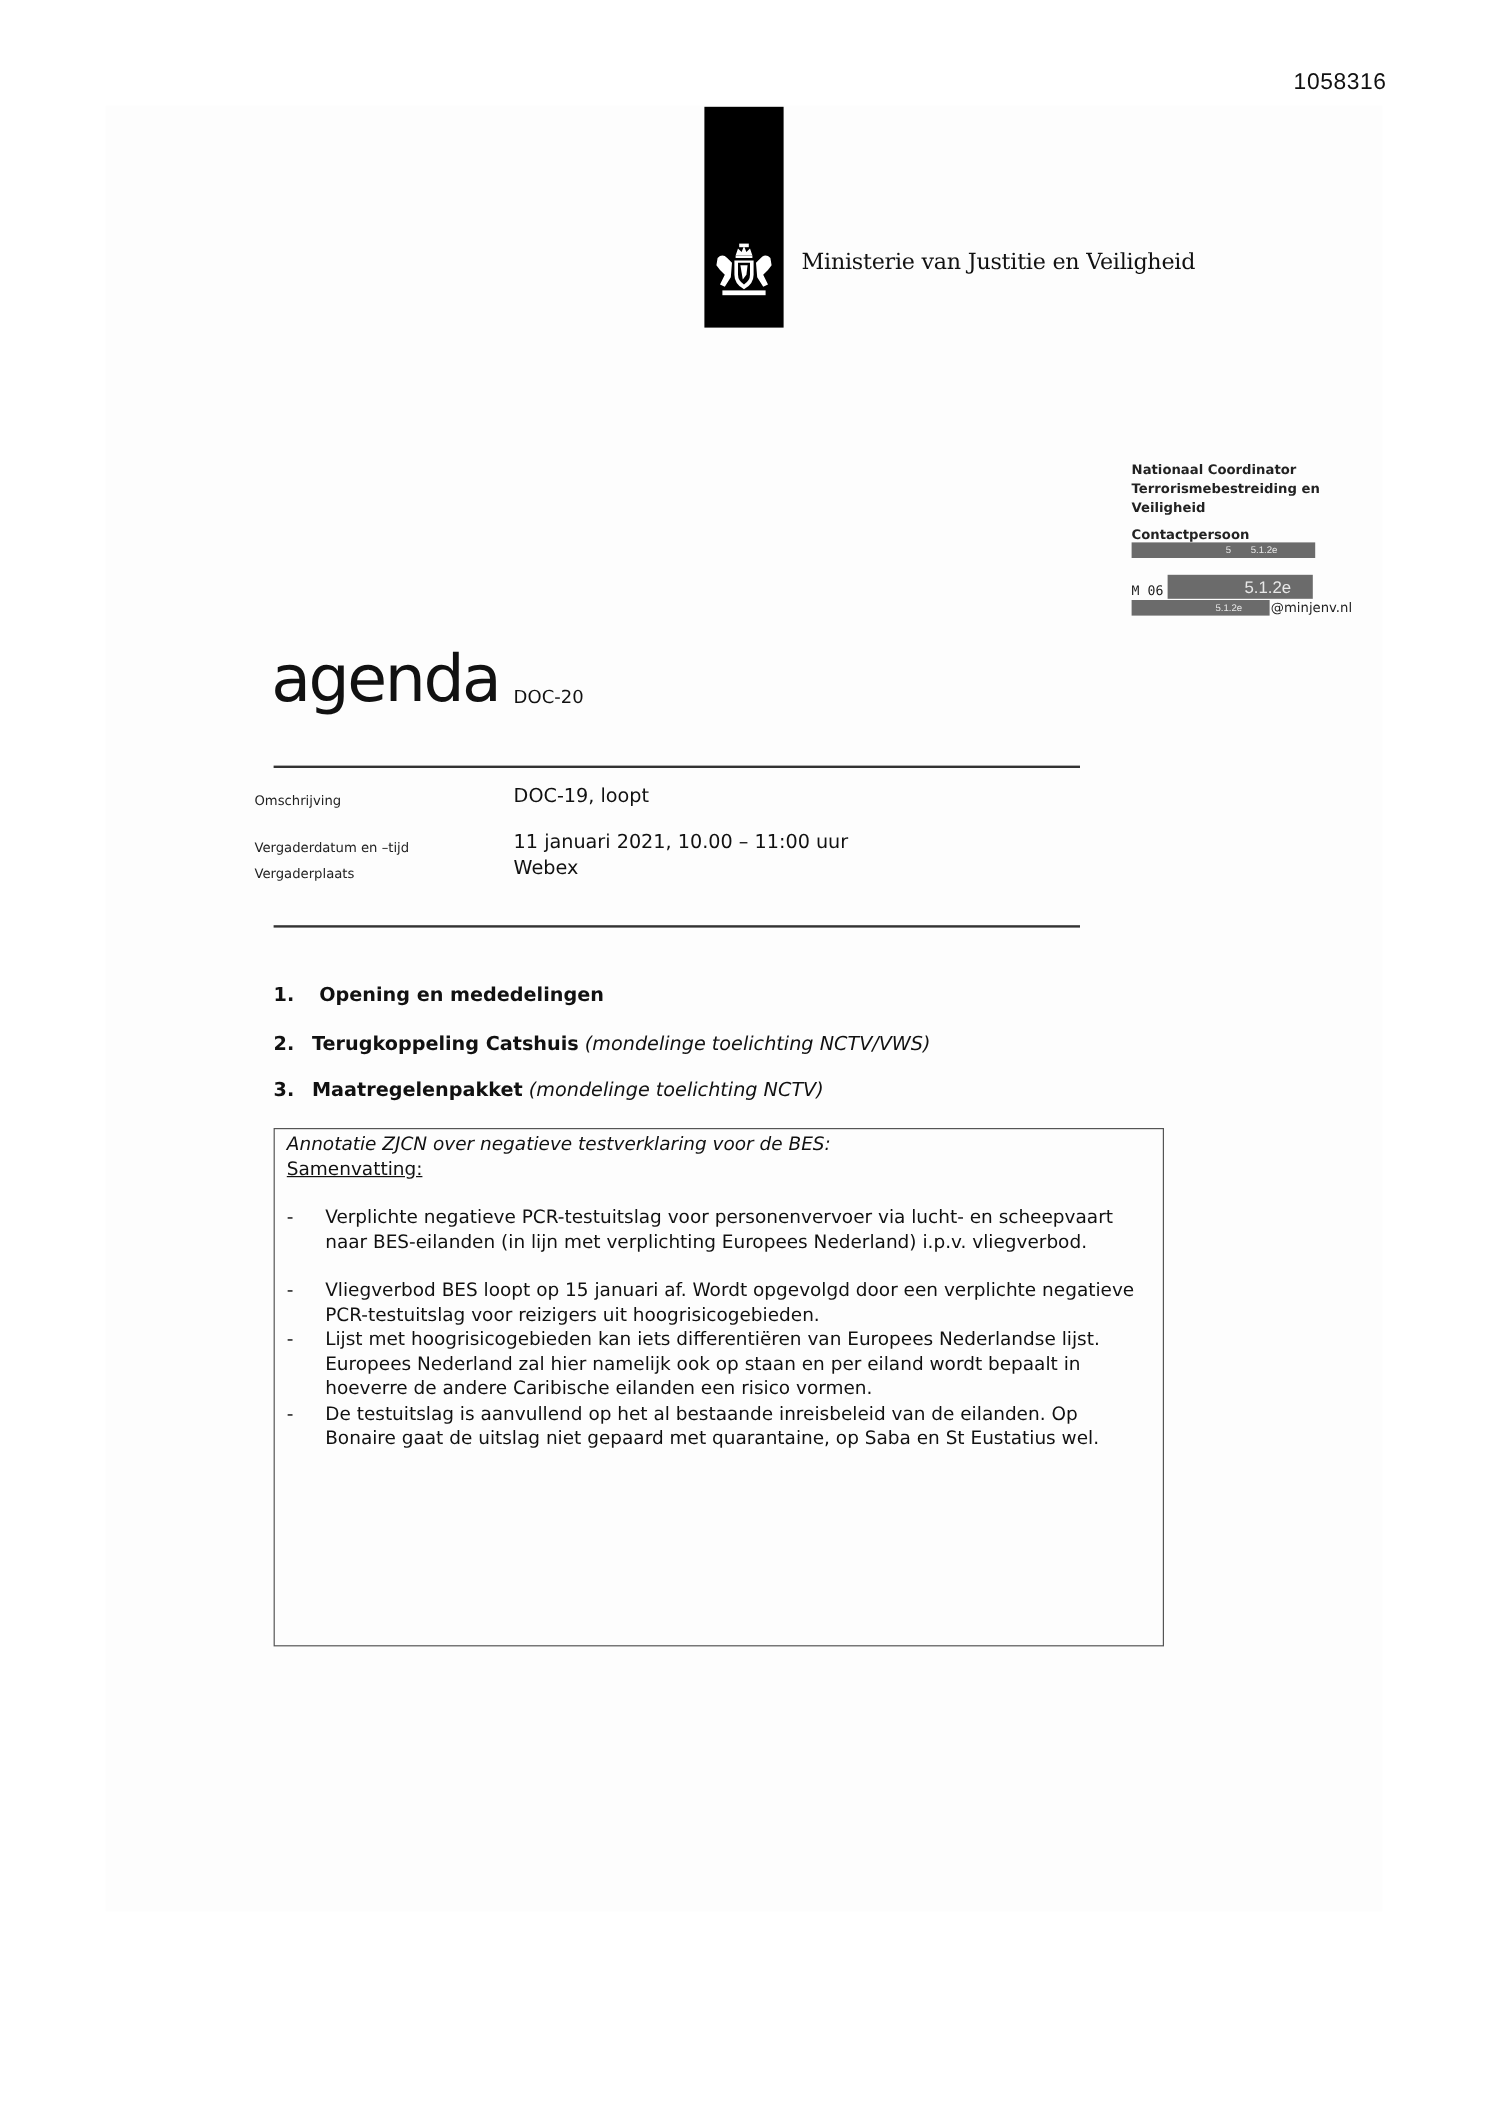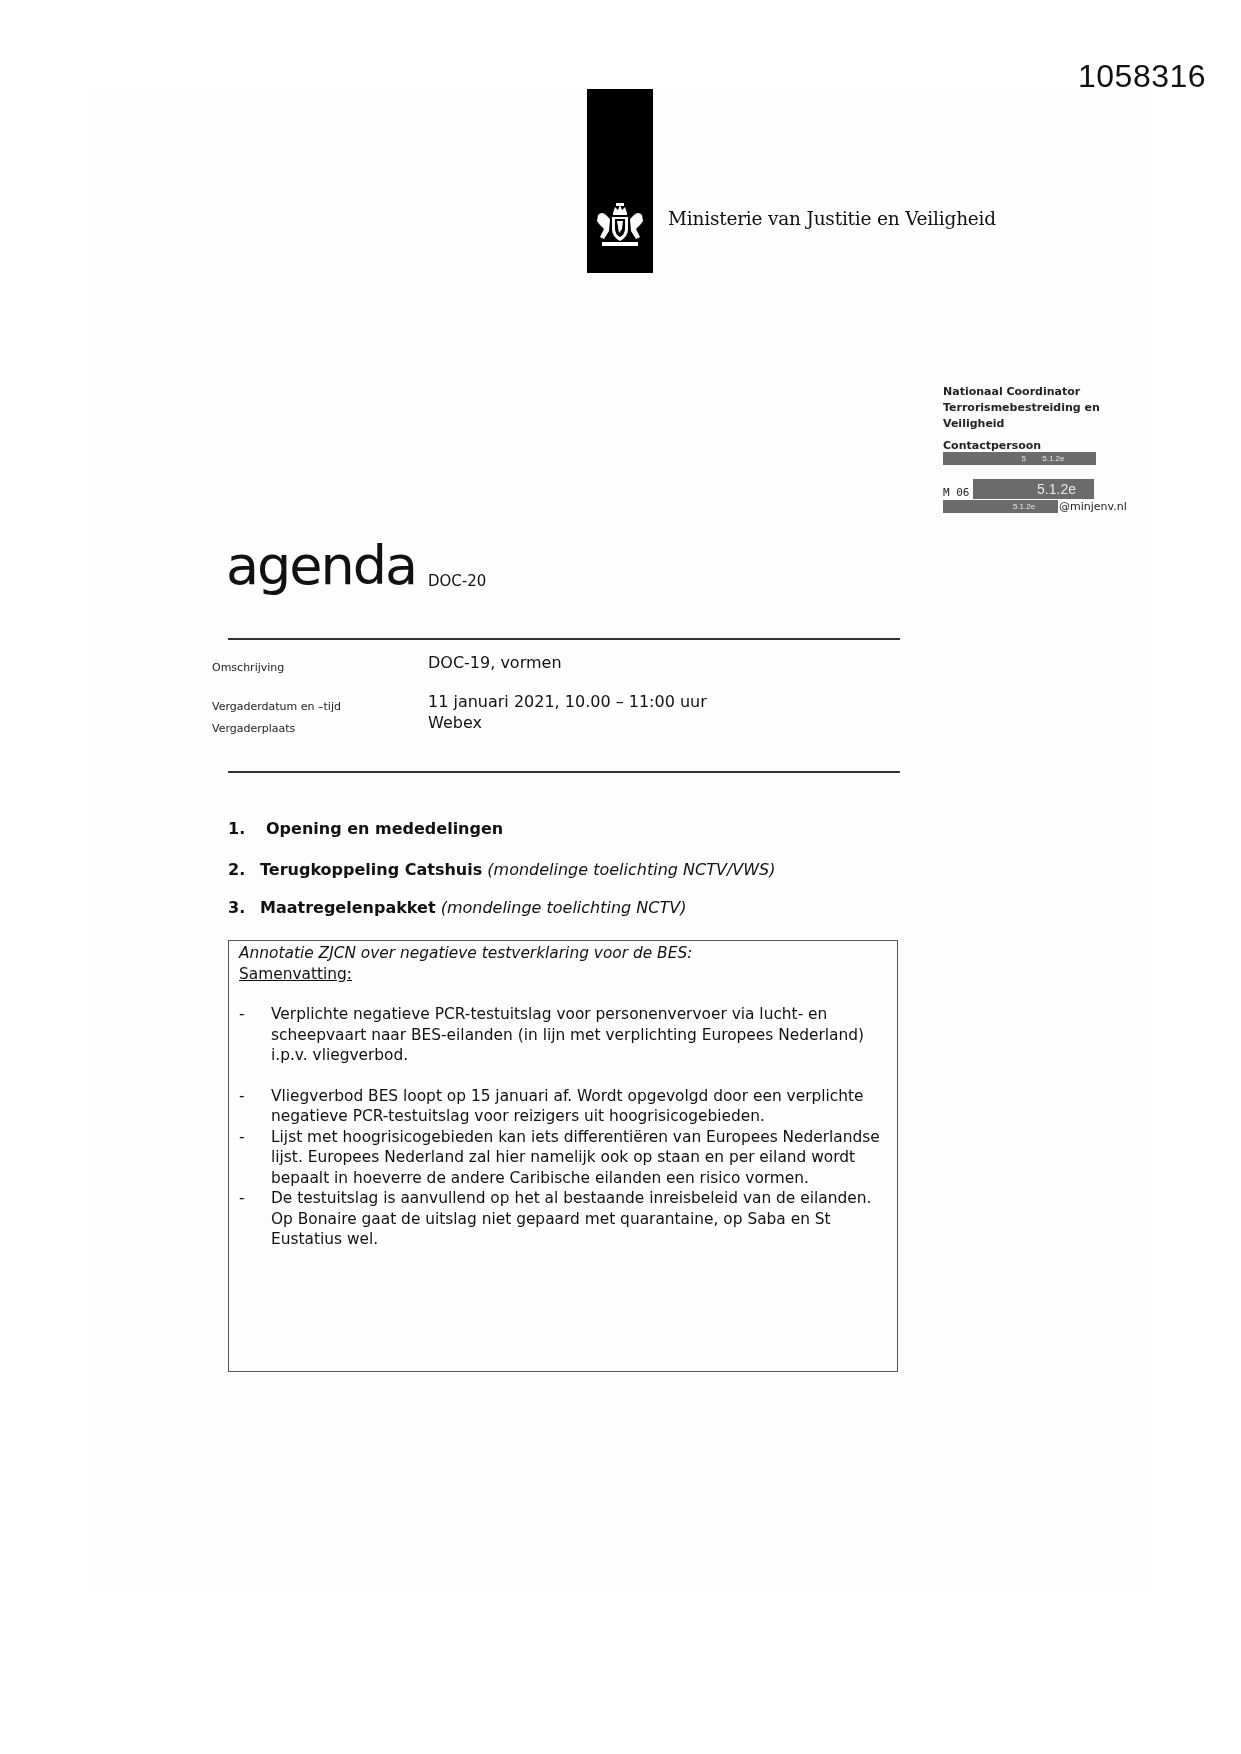--- a/index.html
+++ b/index.html
@@ -1,20 +1,20 @@
 <!DOCTYPE html>
 <html><head>
 <meta charset="utf-8">
 <style>
   html, body { margin: 0; padding: 0; background: #ffffff; }
   body { width: 1241px; height: 1754px; position: relative; overflow: hidden;
          font-family: "DejaVu Sans", sans-serif; color: #111; }
   .paper { position: absolute; left: 88px; top: 88px; width: 1064px; height: 1505px; background: #fdfdfd; }
   .doc-number { position: absolute; left: 1078px; top: 58px; font-family: "Liberation Sans", sans-serif;
-                font-size: 32px; color: #111; letter-spacing: 0.5px; }
+                font-size: 19px; color: #111; letter-spacing: 0.5px; }
   .logo-bar { position: absolute; left: 587px; top: 89px; width: 66px; height: 184px; background: #000; }
   .logo-bar svg { position: absolute; left: 7px; top: 112px; }
   .ministry-name { position: absolute; left: 668px; top: 208px; font-family: "DejaVu Serif", serif;
                    font-size: 18.5px; color: #111; letter-spacing: -0.2px; }
   .sidebar { position: absolute; left: 943px; top: 384px; width: 200px; font-family: "DejaVu Sans", sans-serif; }
   .sidebar .org { font-size: 11px; font-weight: bold; line-height: 16px; color: #222; }
   .sidebar .contact-label { font-size: 11px; font-weight: bold; margin-top: 7px; color: #222; }
   .redact { display: inline-block; background: #6b6b6b; color: #e8e8e8; font-family: "Liberation Sans", sans-serif; vertical-align: top; padding-left: 47px; }
   .red-line1 { width: 106px; height: 13px; font-size: 8px; line-height: 13px; text-align: center; word-spacing: 14px; }
   .phone-row { margin-top: 8px; height: 20px; display: flex; align-items: flex-end; }
@@ -26,21 +26,21 @@
   .agenda-title { position: absolute; left: 226px; top: 534px; font-family: "DejaVu Sans", sans-serif;
                   font-size: 54px; letter-spacing: -2px; color: #111; font-weight: normal; }
   .agenda-sub { position: absolute; left: 428px; top: 572px; font-size: 15px; color: #111; }
   .rule { position: absolute; left: 228px; width: 672px; height: 1.5px; background: #333; }
   .meta-label { position: absolute; left: 212px; font-size: 11px; color: #222; }
   .meta-value { position: absolute; left: 428px; font-size: 16px; color: #111; }
   .item { position: absolute; left: 228px; font-size: 16px; color: #111; }
   .item .num { font-weight: bold; display: inline-block; }
   .item .title { font-weight: bold; }
   .item .note { font-style: italic; }
-  .annot-box { position: absolute; left: 228px; top: 940px; width: 670px; height: 432px;
+  .annot-box { position: absolute; left: 228px; top: 940px; width: 742px; height: 432px;
                border: 1.5px solid #555; box-sizing: border-box; padding: 2px 10px 0 10px;
                font-size: 15.4px; line-height: 20.5px; color: #111; }
   .annot-box p { margin: 0; }
   .u { text-decoration: underline; }
   .bullet { display: flex; }
   .bullet .dash { width: 32px; flex: none; }
   .gap { height: 20px; }
 </style>
 </head>
 <body>
@@ -81,21 +81,21 @@
     <span class="email-domain">@minjenv.nl</span>
   </div>
 </div>
 
 <div class="agenda-title">agenda</div>
 <div class="agenda-sub">DOC-20</div>
 
 <div class="rule" style="top:638px;"></div>
 
 <div class="meta-label" style="top:661px;">Omschrijving</div>
-<div class="meta-value" style="top:653px;">DOC-19, vormen</div>
+<div class="meta-value" style="top:653px;">DOC-19, loopt</div>
 <div class="meta-label" style="top:700px;">Vergaderdatum en –tijd</div>
 <div class="meta-value" style="top:692px;">11 januari 2021, 10.00 – 11:00 uur</div>
 <div class="meta-label" style="top:722px;text-align:center;">Vergaderplaats</div>
 <div class="meta-value" style="top:713px;">Webex</div>
 
 <div class="rule" style="top:771px;"></div>
 
 <div class="item" style="top:819px;">
   <span class="num" style="width:38px;">1.</span><span class="title">Opening en mededelingen</span>
 </div>

